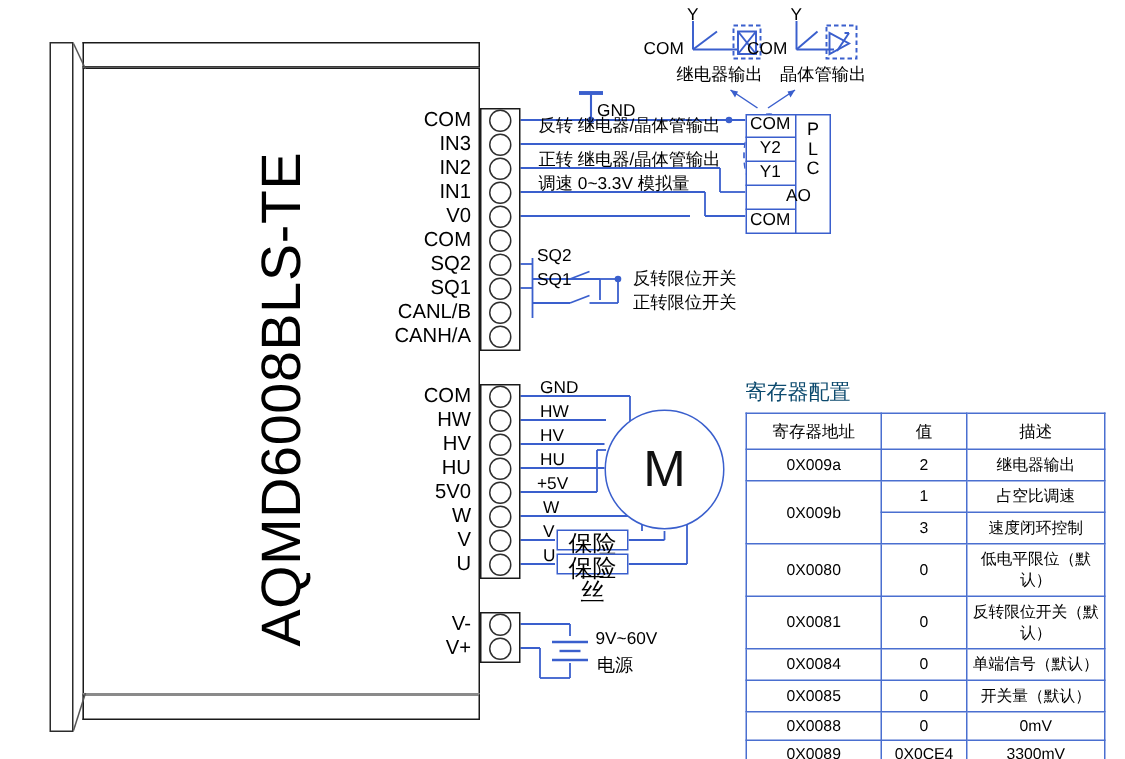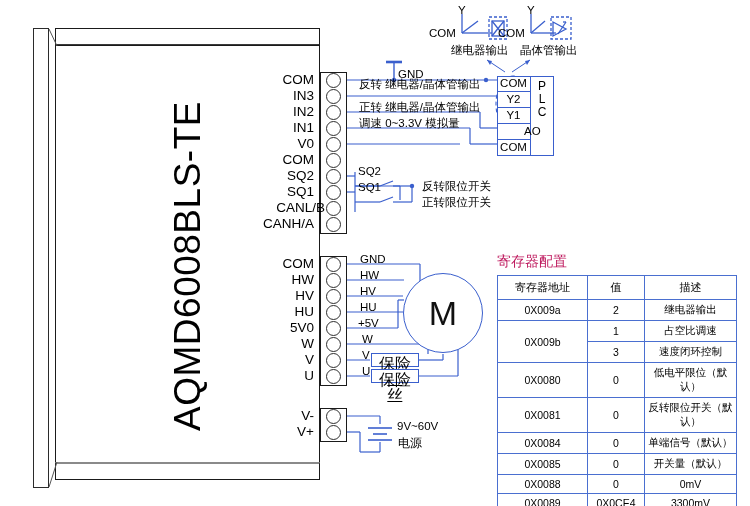--- a/index.html
+++ b/index.html
@@ -69,21 +69,21 @@
     position:absolute;left:497px;width:33px;height:16px;
     border-bottom:1.2px solid #3a5fcd;box-sizing:border-box;
     font-size:11.5px;text-align:center;line-height:15px;color:#000;
   }
   .plc-pin.last{border-bottom:none;}
   #plc-word{
     left:531px;top:80px;width:22px;text-align:center;
     font-size:12px;line-height:13px;color:#000;
   }
   
-  #reg-title{left:497px;top:253px;font-size:14px;color:#be185d;}
+  #reg-title{left:497px;top:253px;font-size:14px;color:#0c4a6e;}
   #reg-table{
     left:497px;top:275px;width:240px;border-collapse:collapse;
     font-size:10.5px;color:#000;background:#fff;
   }
   #reg-table th,#reg-table td{
     border:1px solid #4a6fd0;text-align:center;padding:3px 2px;font-weight:400;
     height:12px;
   }
   #reg-table th{font-size:11px;padding:4px 2px;}
   #reg-table .c-addr{width:85px;}
@@ -248,21 +248,21 @@
     <div class="tlabel" style="left: 192px; top: 121px; width: 122px;">IN1</div>
     <div class="tcircle" style="left: 326px; top: 137px;"></div>
     <div class="tlabel" style="left: 192px; top: 137px; width: 122px;">V0</div>
     <div class="tcircle" style="left: 326px; top: 153px;"></div>
     <div class="tlabel" style="left: 192px; top: 153px; width: 122px;">COM</div>
     <div class="tcircle" style="left: 326px; top: 169px;"></div>
     <div class="tlabel" style="left: 192px; top: 169px; width: 122px;">SQ2</div>
     <div class="tcircle" style="left: 326px; top: 185px;"></div>
     <div class="tlabel" style="left: 192px; top: 185px; width: 122px;">SQ1</div>
     <div class="tcircle" style="left: 326px; top: 201px;"></div>
-    <div class="tlabel" style="left: 203px; top: 201px; width: 122px;">CANL/B</div>
+    <div class="tlabel" style="left: 192px; top: 201px; width: 122px;">CANL/B</div>
     <div class="tcircle" style="left: 326px; top: 217px;"></div>
     <div class="tlabel" style="left: 192px; top: 217px; width: 122px;">CANH/A</div>
     <div class="tcircle" style="left: 326px; top: 257px;"></div>
     <div class="tlabel" style="left: 192px; top: 257px; width: 122px;">COM</div>
     <div class="tcircle" style="left: 326px; top: 273px;"></div>
     <div class="tlabel" style="left: 192px; top: 273px; width: 122px;">HW</div>
     <div class="tcircle" style="left: 326px; top: 289px;"></div>
     <div class="tlabel" style="left: 192px; top: 289px; width: 122px;">HV</div>
     <div class="tcircle" style="left: 326px; top: 305px;"></div>
     <div class="tlabel" style="left: 192px; top: 305px; width: 122px;">HU</div>

